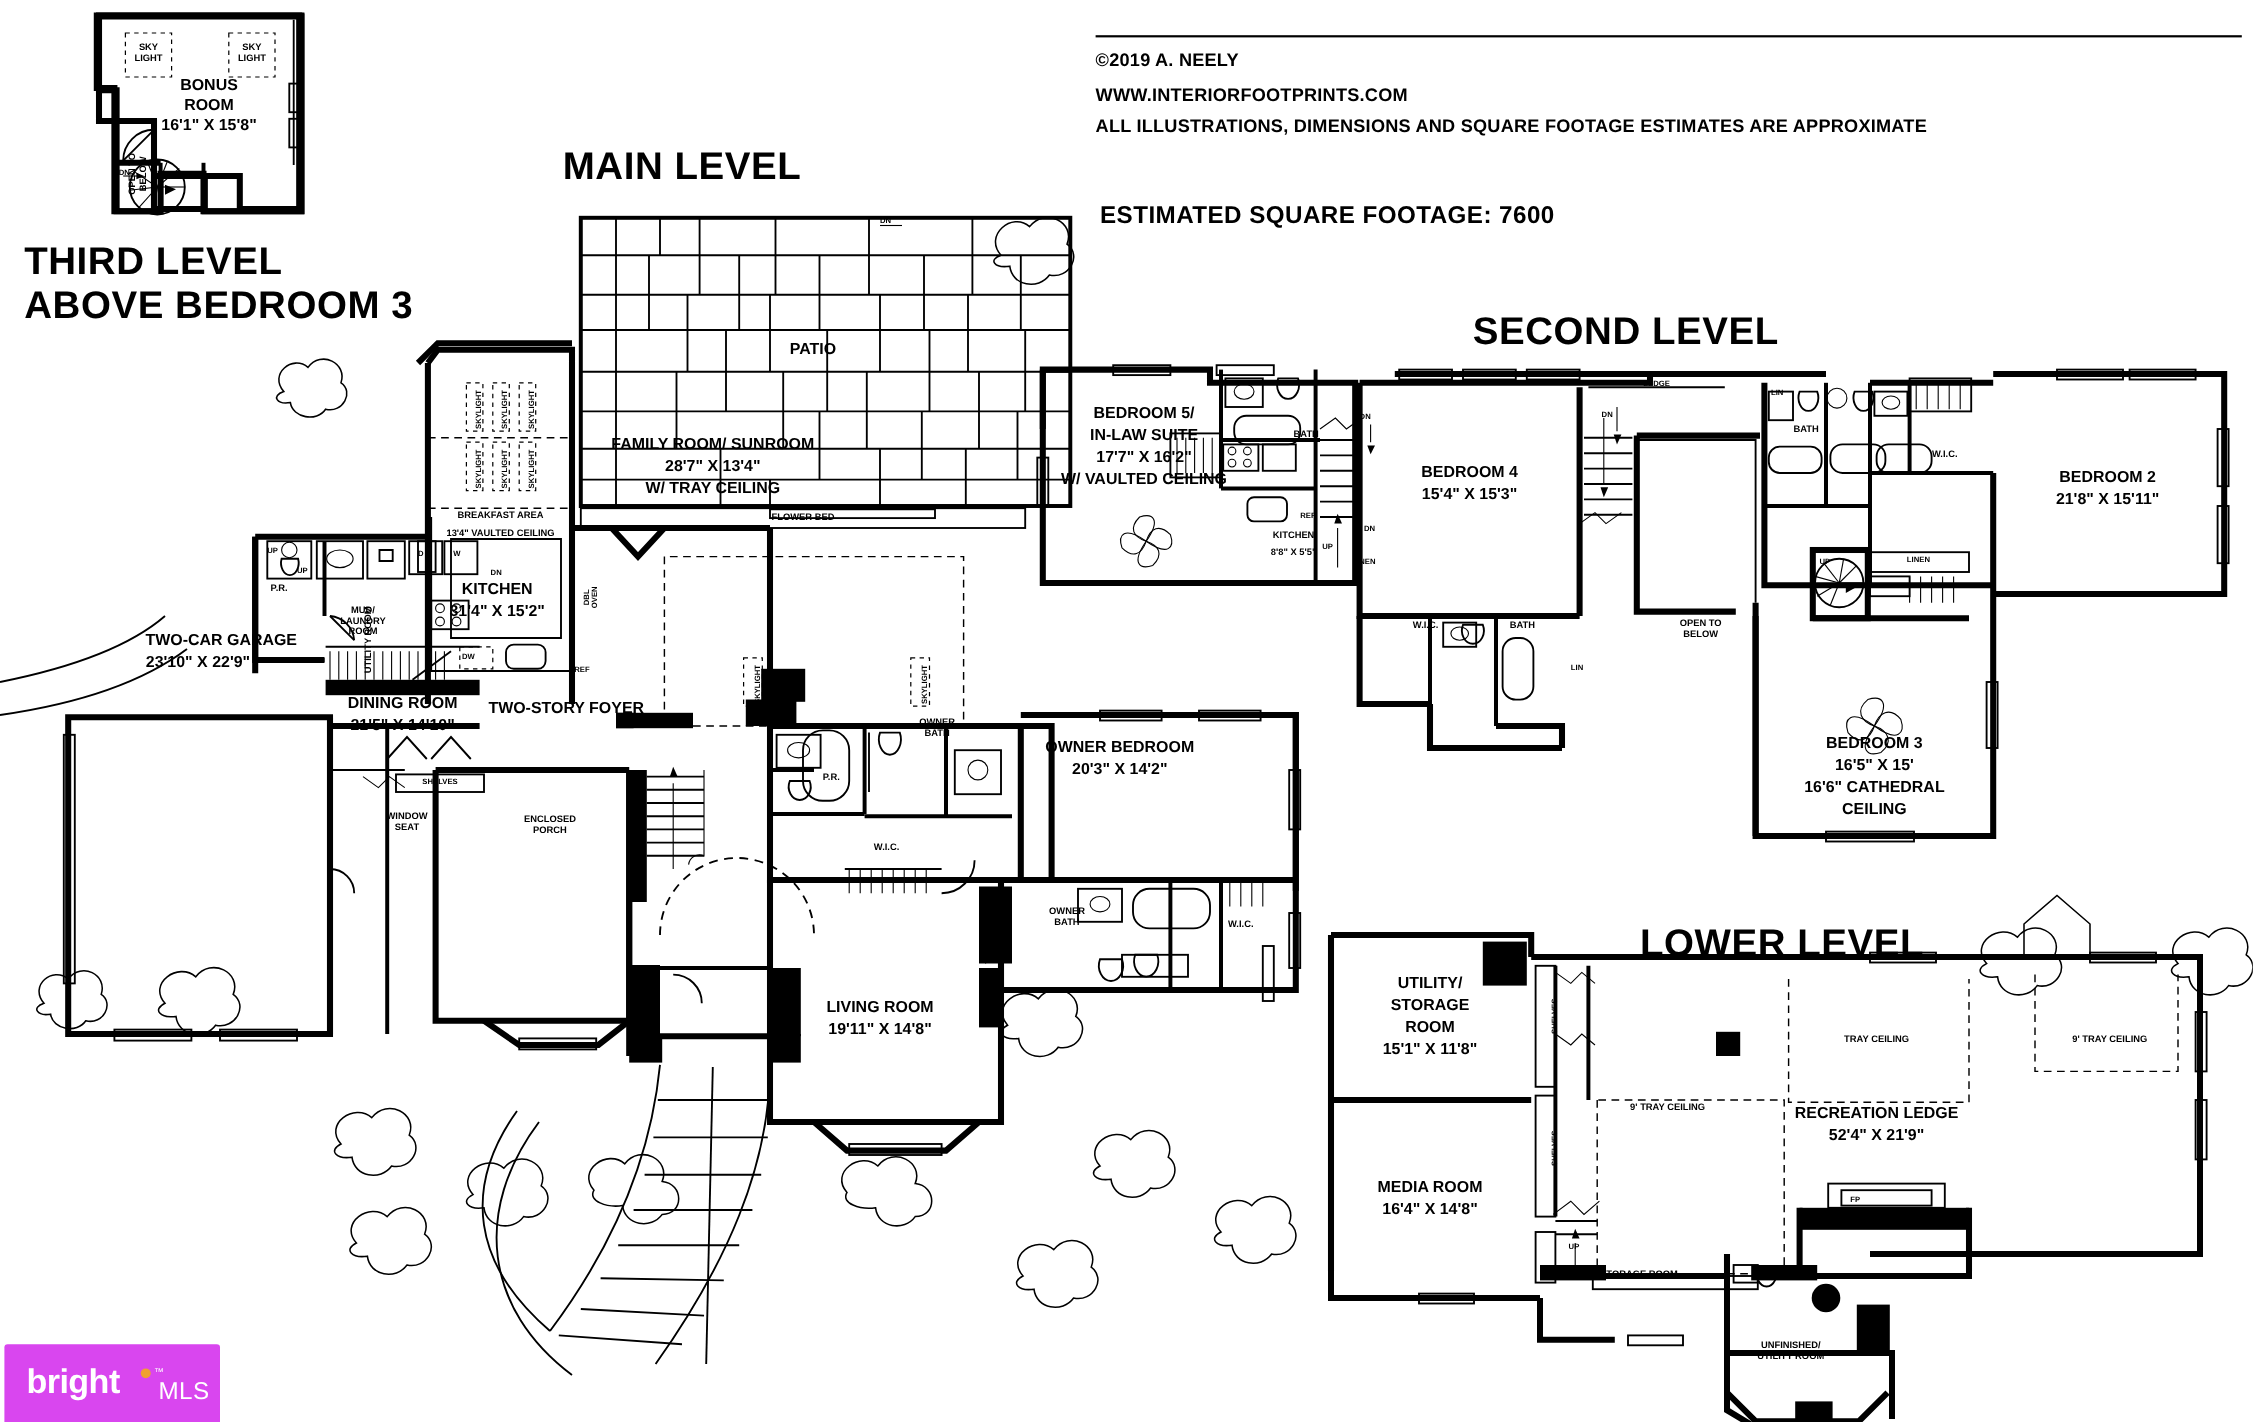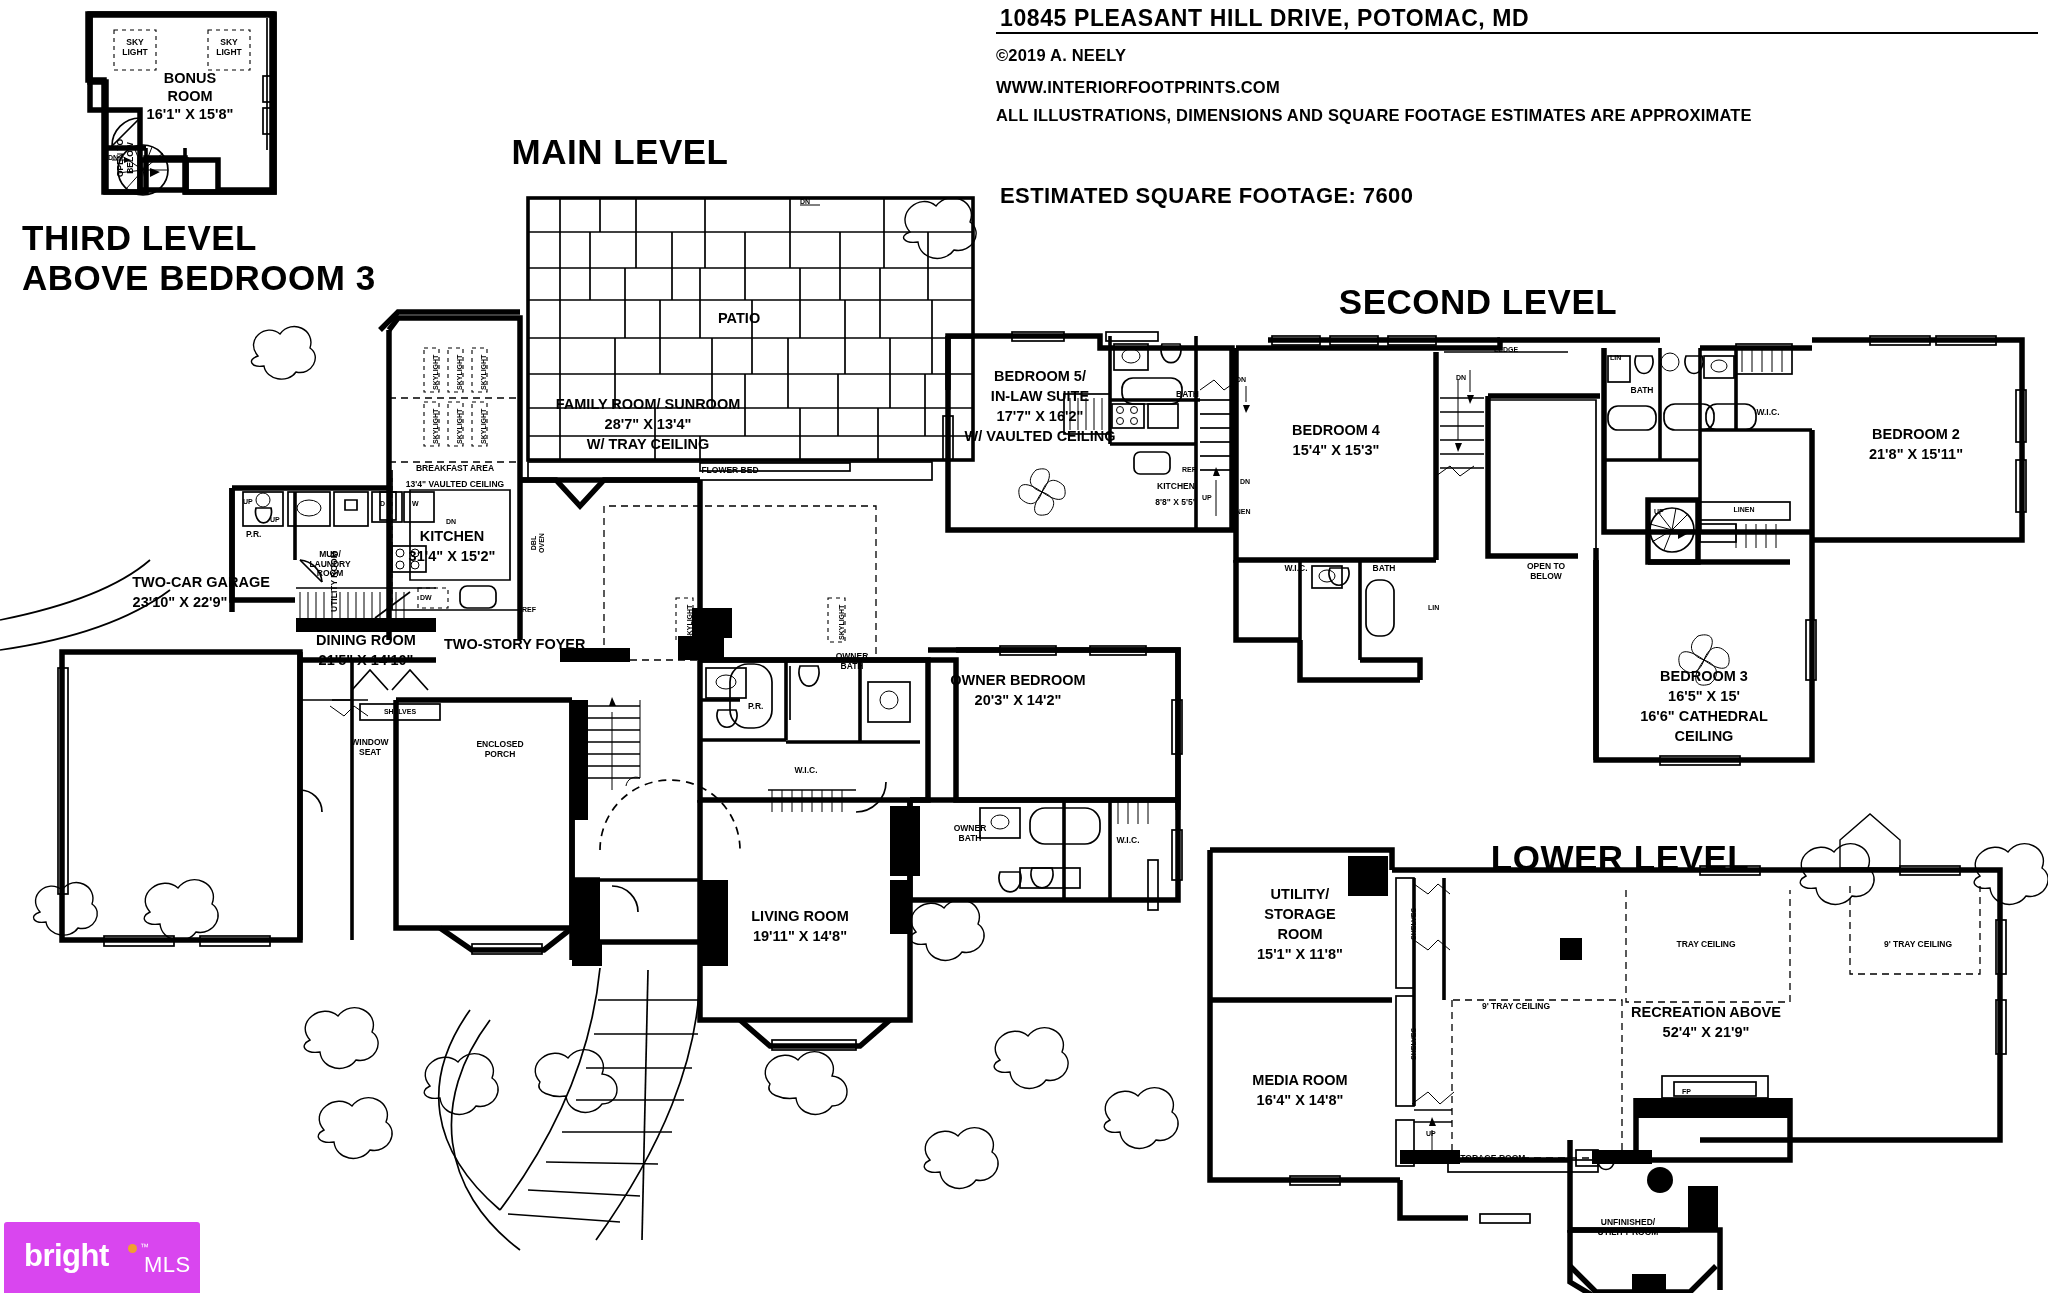--- a/index.html
+++ b/index.html
@@ -590,21 +590,20 @@
       </g>
 
       <rect class="wt" x="1996" y="920" width="10" height="54"></rect>
       <rect class="wt" x="1996" y="1000" width="10" height="54"></rect>
       <rect class="wt" x="1700" y="866" width="60" height="9"></rect>
       <rect class="wt" x="1900" y="866" width="60" height="9"></rect>
     </g>
   </svg>
 
   <div id="rule"></div>
-  <div class="t hdr-title" style="left:1000px;top:6px;">10845 PLEASANT HILL DRIVE, POTOMAC, MD</div>
   <div class="t hdr" style="left:996px;top:46px;">©2019 A. NEELY</div>
   <div class="t hdr" style="left:996px;top:78px;">WWW.INTERIORFOOTPRINTS.COM</div>
   <div class="t hdr" style="left:996px;top:106px;">ALL ILLUSTRATIONS, DIMENSIONS AND SQUARE FOOTAGE ESTIMATES ARE APPROXIMATE</div>
   <div class="t sqft" style="left:1000px;top:184px;">ESTIMATED SQUARE FOOTAGE: 7600</div>
 
   <div class="t lvl-big" style="left:22px;top:218px;">THIRD LEVEL</div>
   <div class="t lvl-big" style="left:22px;top:258px;">ABOVE BEDROOM 3</div>
   <div class="t lvl-big ctr" style="left:620px;top:132px;">MAIN LEVEL</div>
   <div class="t lvl-big ctr" style="left:1478px;top:282px;">SECOND LEVEL</div>
   <div class="t lvl-big ctr" style="left:1620px;top:838px;">LOWER LEVEL</div>
@@ -725,21 +724,21 @@
   <div class="t room ctr" style="left:1300px;top:906px;width:170px;">STORAGE</div>
   <div class="t room ctr" style="left:1300px;top:926px;width:170px;">ROOM</div>
   <div class="t room ctr" style="left:1300px;top:946px;width:180px;">15'1" X 11'8"</div>
   <div class="t room ctr" style="left:1300px;top:1072px;width:170px;">MEDIA ROOM</div>
   <div class="t room ctr" style="left:1300px;top:1092px;width:180px;">16'4" X 14'8"</div>
   <div class="t xtiny rot" style="left:1410px;top:940px;">SHELVES</div>
   <div class="t xtiny rot" style="left:1410px;top:1060px;">SHELVES</div>
   <div class="t tiny ctr" style="left:1516px;top:1002px;width:150px;">9' TRAY CEILING</div>
   <div class="t tiny ctr" style="left:1706px;top:940px;width:150px;">TRAY CEILING</div>
   <div class="t tiny ctr" style="left:1918px;top:940px;width:150px;">9' TRAY CEILING</div>
-  <div class="t room ctr" style="left:1706px;top:1004px;width:200px;">RECREATION ABOVE</div>
+  <div class="t room ctr" style="left:1706px;top:1004px;width:200px;">RECREATION LEDGE</div>
   <div class="t room ctr" style="left:1706px;top:1024px;width:190px;">52'4" X 21'9"</div>
   <div class="t tiny ctr" style="left:1490px;top:1154px;width:150px;">STORAGE ROOM</div>
   <div class="t tiny ctr" style="left:1602px;top:1218px;width:130px;white-space:pre-line;margin-left:26px;">UNFINISHED/
 UTILITY ROOM</div>
   <div class="t tiny" style="left:1612px;top:1154px;">P.R.</div>
   <div class="t xtiny" style="left:1682px;top:1088px;">FP</div>
   <div class="t xtiny" style="left:1426px;top:1130px;">UP</div>
 
   <div id="mls">
     <span class="b">bright</span>

